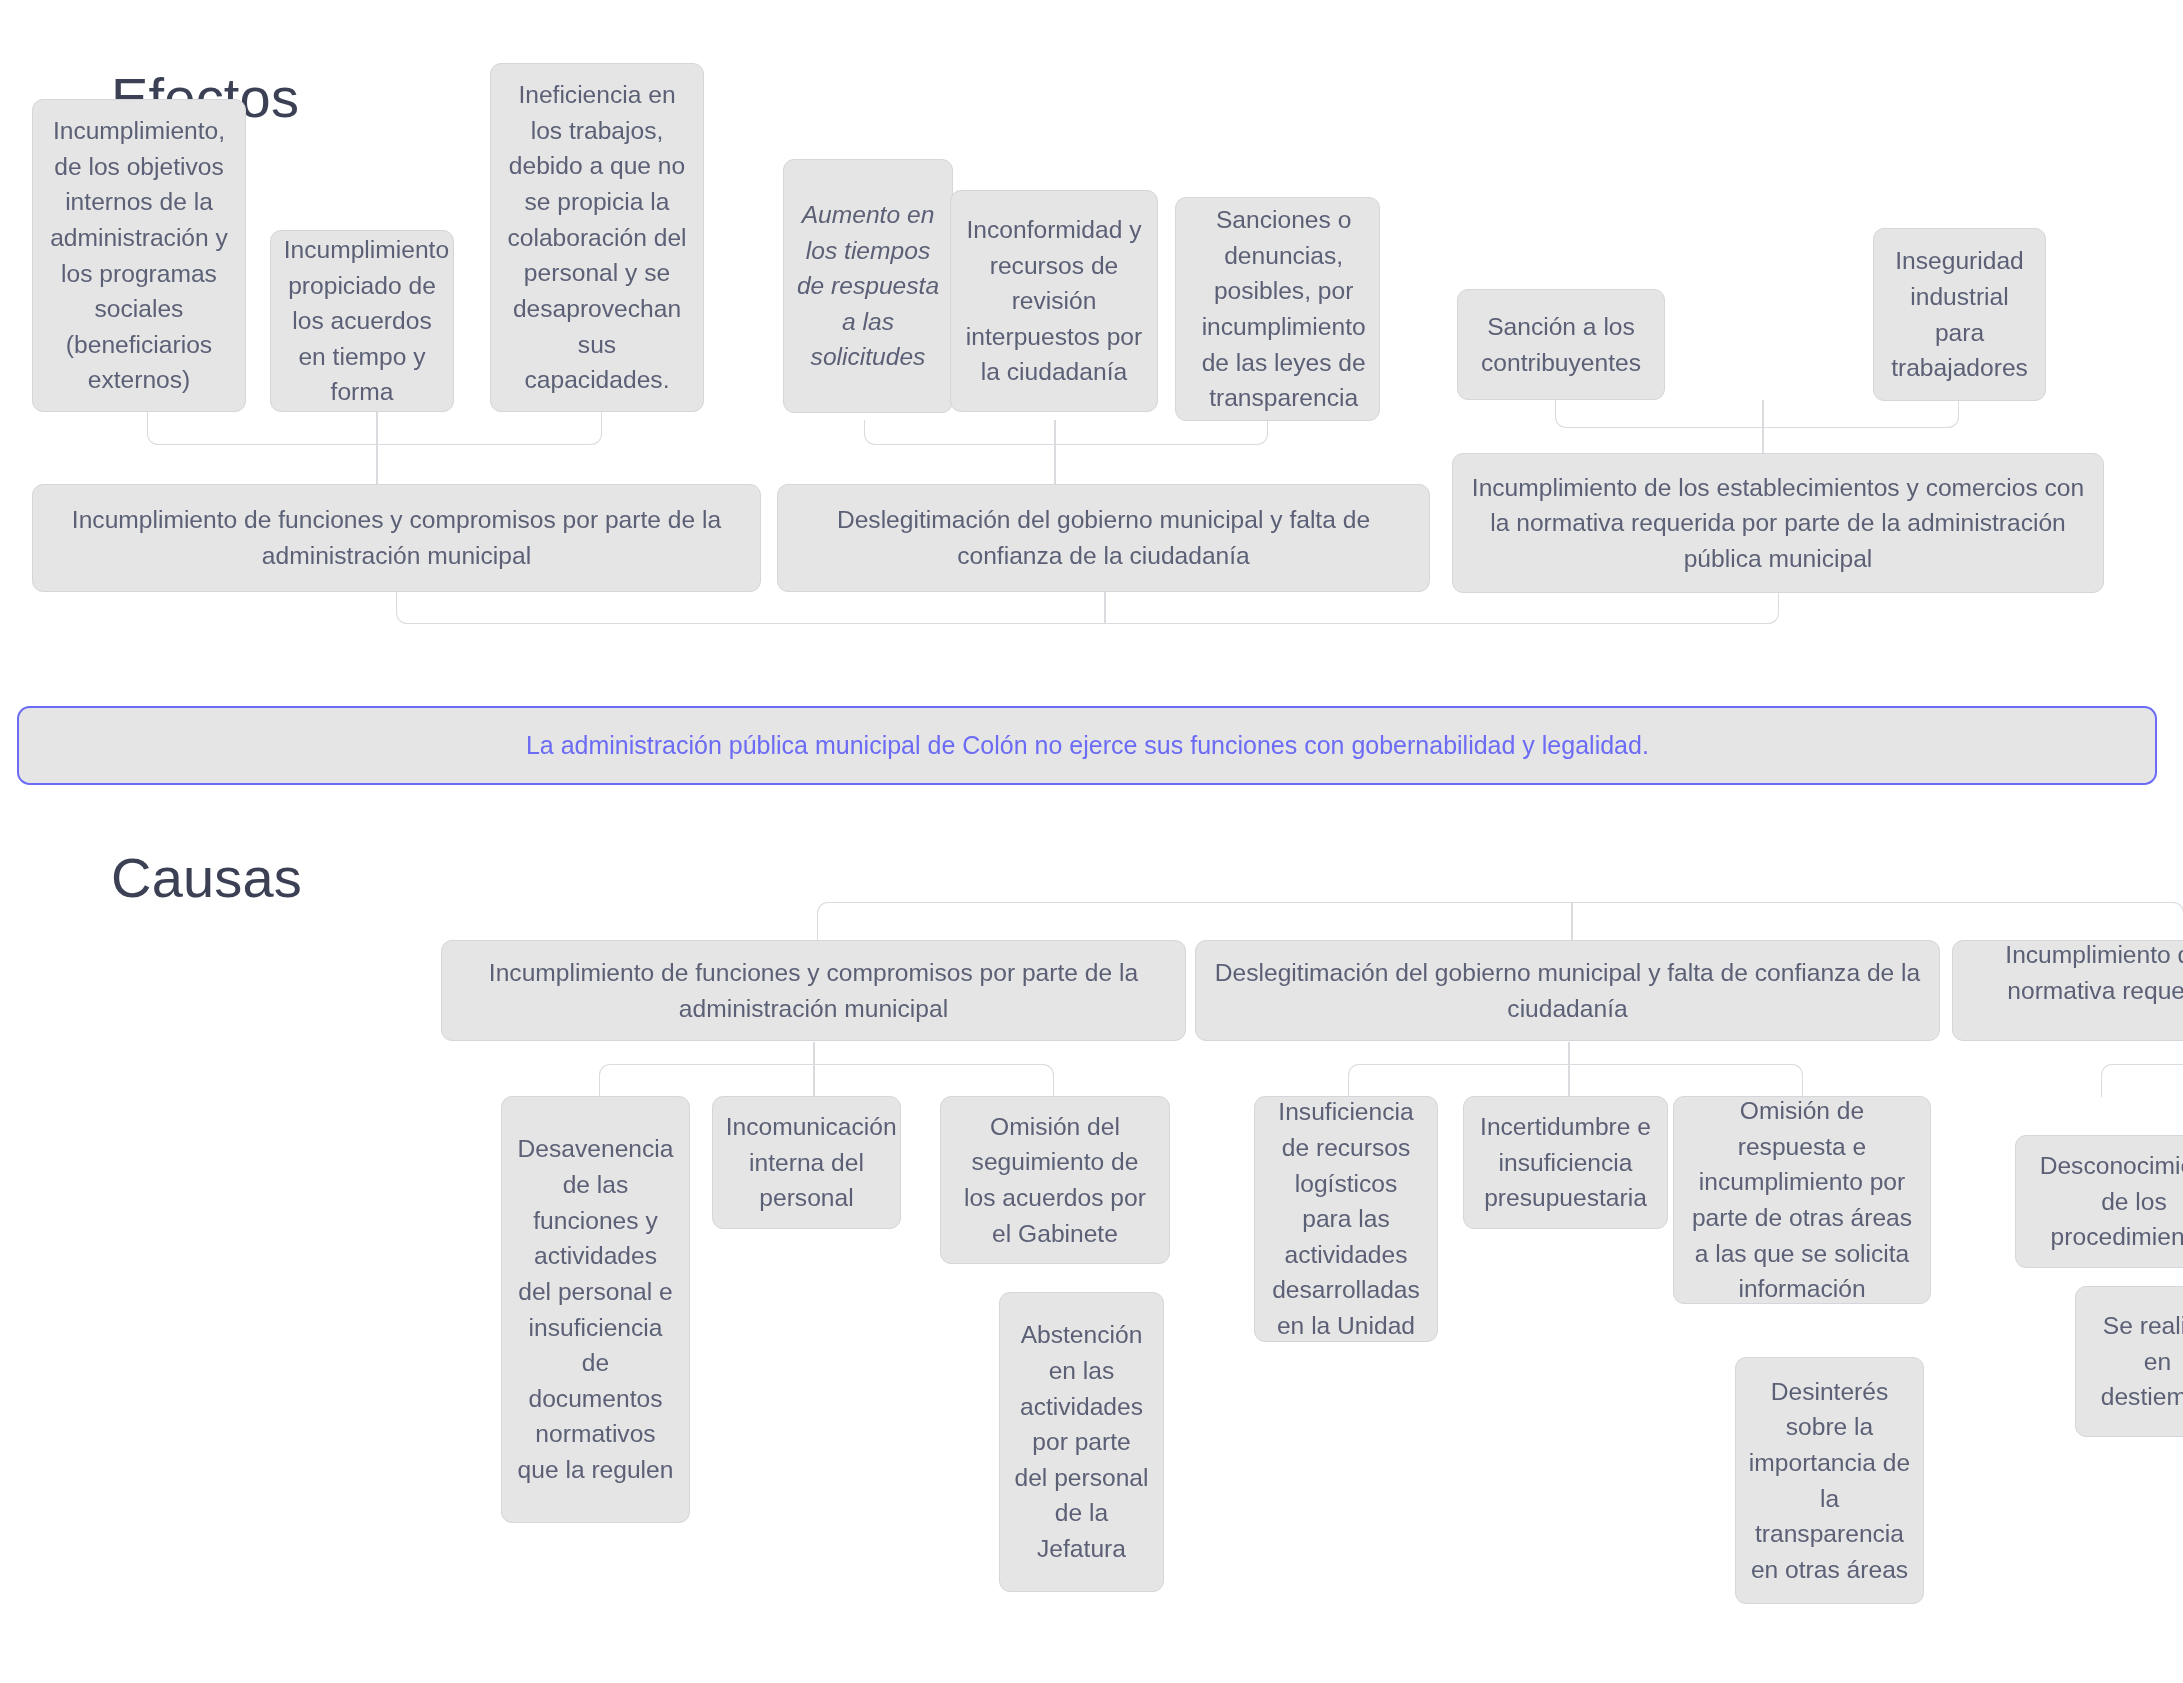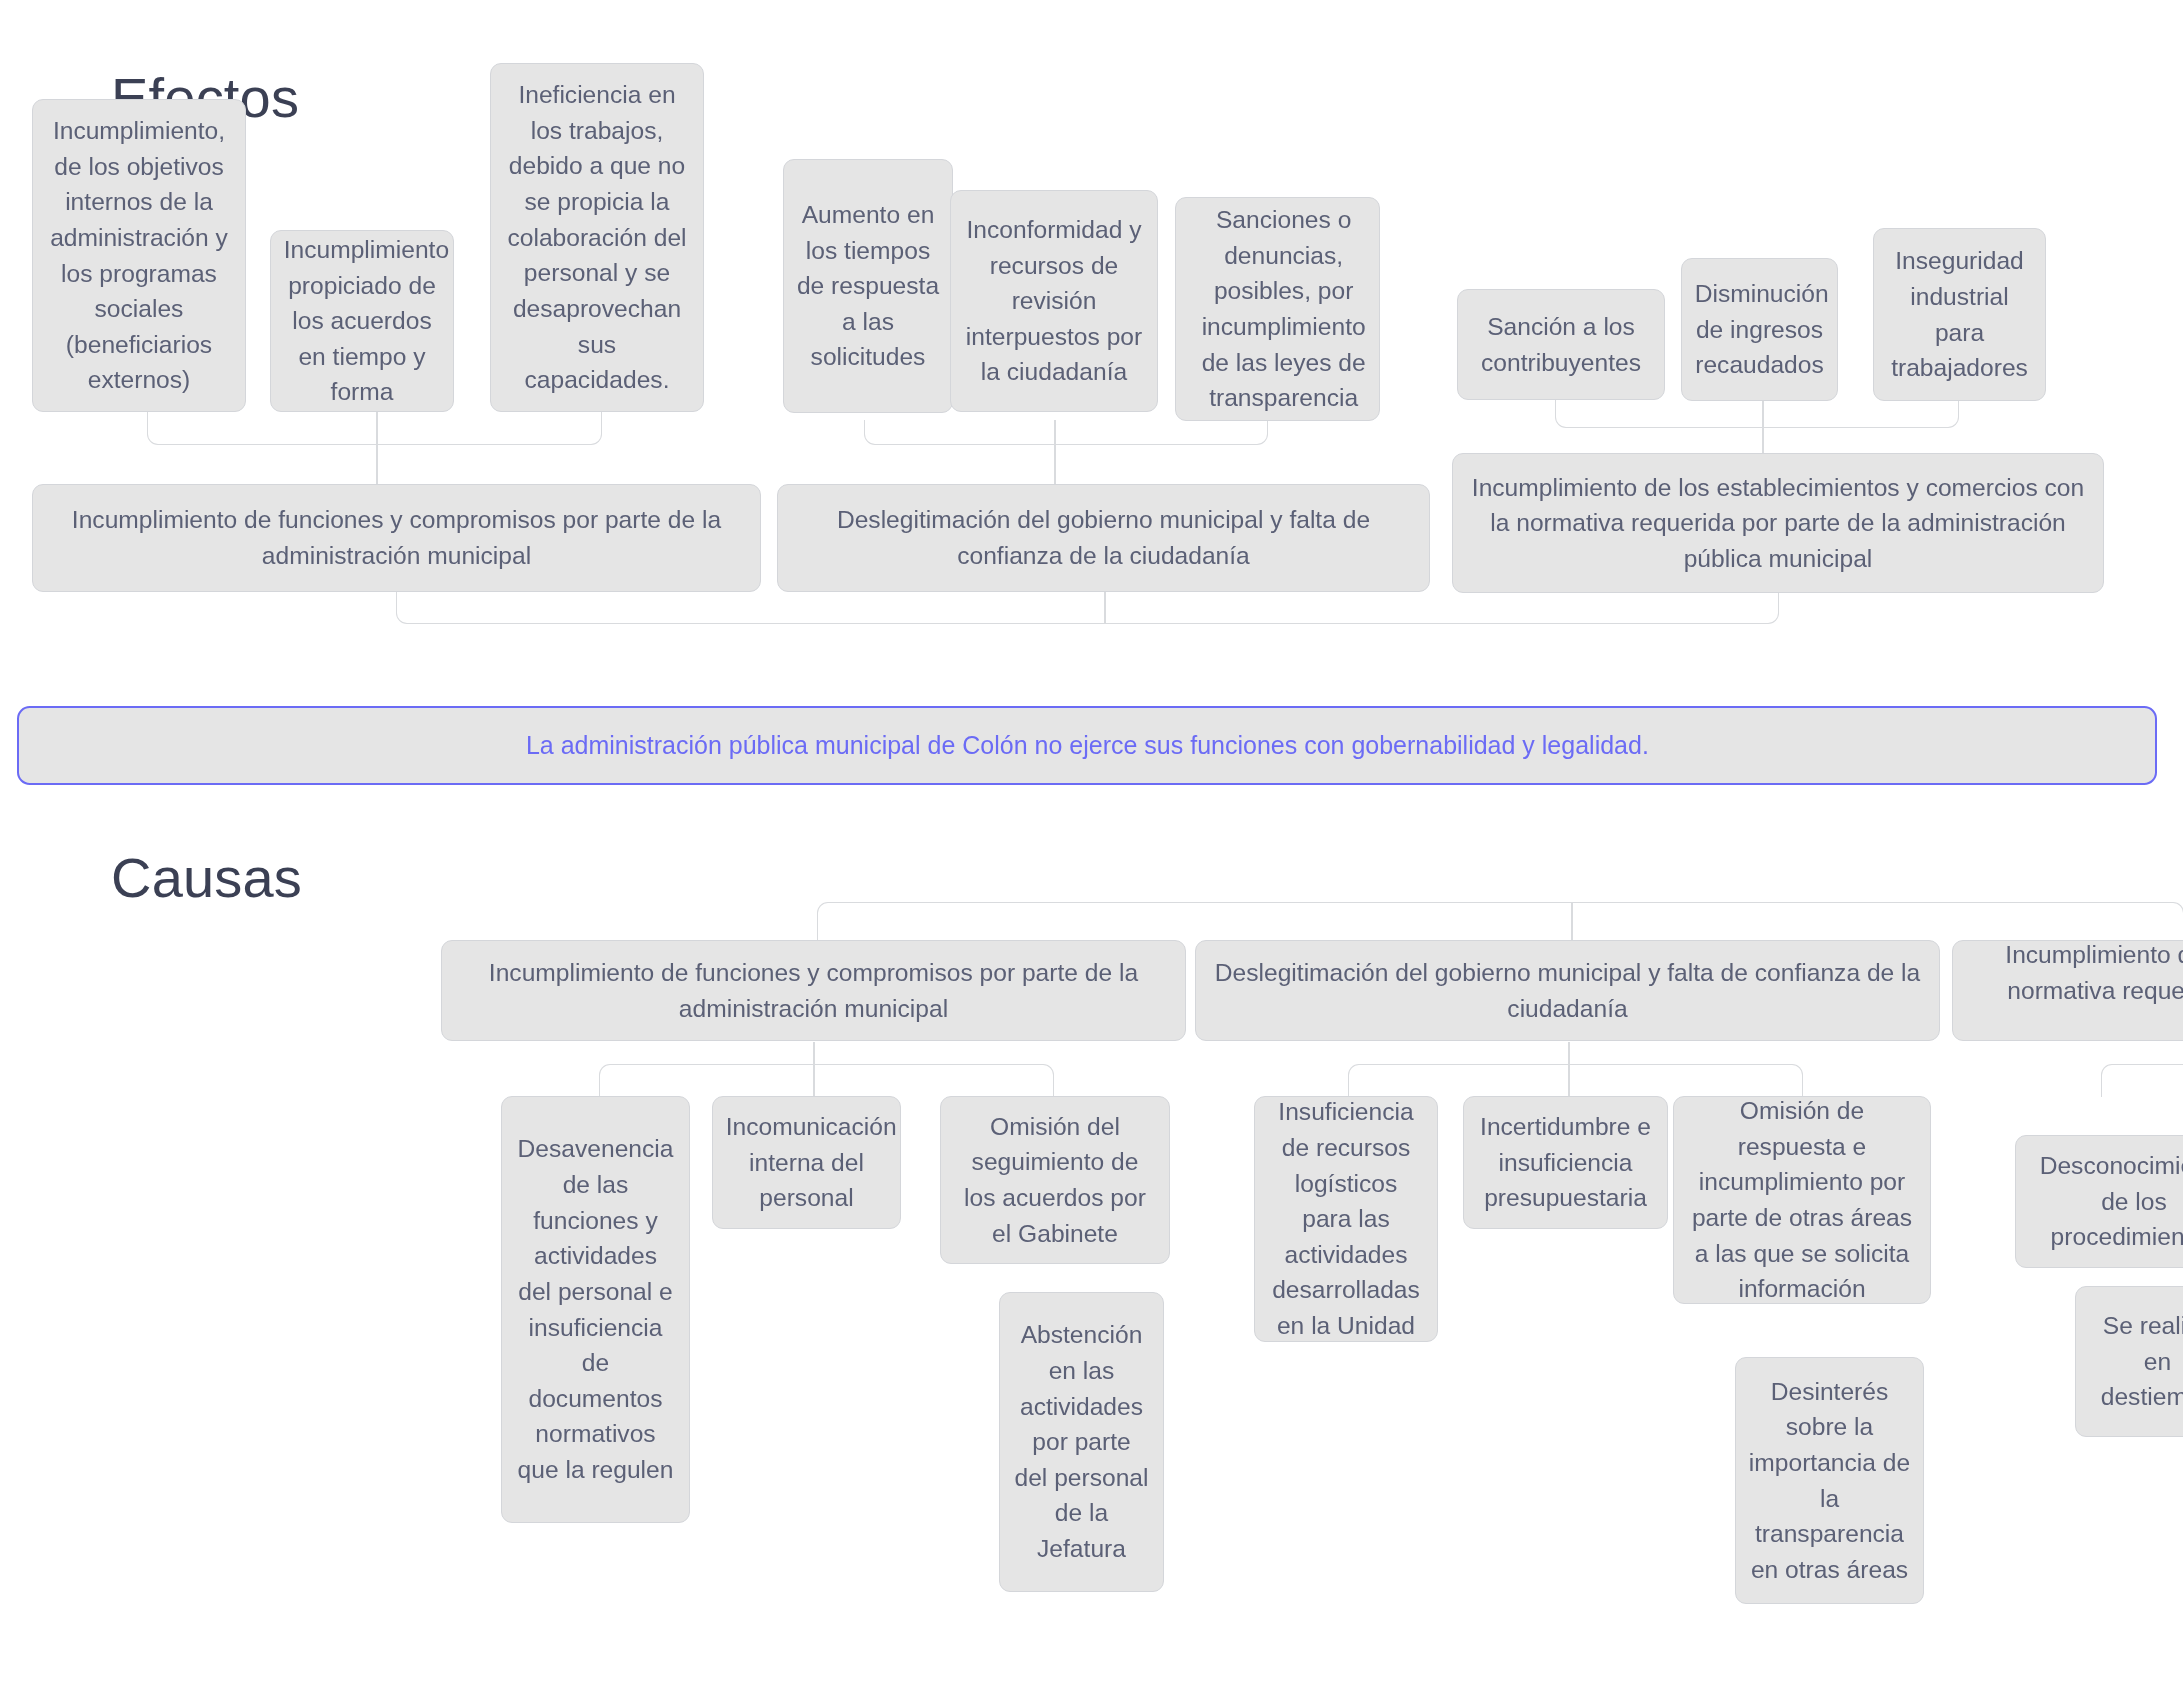--- a/index.html
+++ b/index.html
@@ -113,39 +113,36 @@
   </div>
 
   <div class="node" style="left:270px; top:230px; width:184px; height:182px;">
     <span class="node-text">Incumplimiento propiciado de los acuerdos en tiempo y forma</span>
   </div>
 
   <div class="node" style="left:490px; top:63px; width:214px; height:349px;">
     <span class="node-text">Ineficiencia en los trabajos, debido a que no se propicia la colaboración del personal y se desaprovechan sus capacidades.</span>
   </div>
 
-  <div class="node" style="left:783px; top:159px; width:170px; height:254px;">
+  <div class="node" style="left:783px; top:159px; width:170px; height:254px;font-style:italic;">
     <span class="node-text">Aumento en los tiempos de respuesta a las solicitudes</span>
   </div>
 
   <div class="node" style="left:950px; top:190px; width:208px; height:222px;">
     <span class="node-text">Inconformidad y recursos de revisión interpuestos por la ciudadanía</span>
   </div>
 
   <div class="node" style="left:1175px; top:197px; width:205px; height:224px;padding-left:25px;">
     <span class="node-text">Sanciones o denuncias, posibles, por incumplimiento de las leyes de transparencia</span>
   </div>
 
   <div class="node" style="left:1457px; top:289px; width:208px; height:111px;">
     <span class="node-text">Sanción a los contribuyentes</span>
   </div>
 
-  <div class="node" style="left:1681px; top:258px; width:157px; height:143px;">
-    <span class="node-text">Disminución de ingresos recaudados</span>
-  </div>
 
   <div class="node" style="left:1873px; top:228px; width:173px; height:173px;">
     <span class="node-text">Inseguridad industrial para trabajadores</span>
   </div>
 
   <div class="bracket" style="left:147px; top:412px; width:455px; height:33px;"></div>
   <div class="conn-v" style="left:376px; top:412px; height:33px;"></div>
   <div class="conn-v" style="left:376px; top:444px; height:40px;"></div>
 
   <div class="bracket" style="left:864px; top:420px; width:404px; height:25px;"></div>

